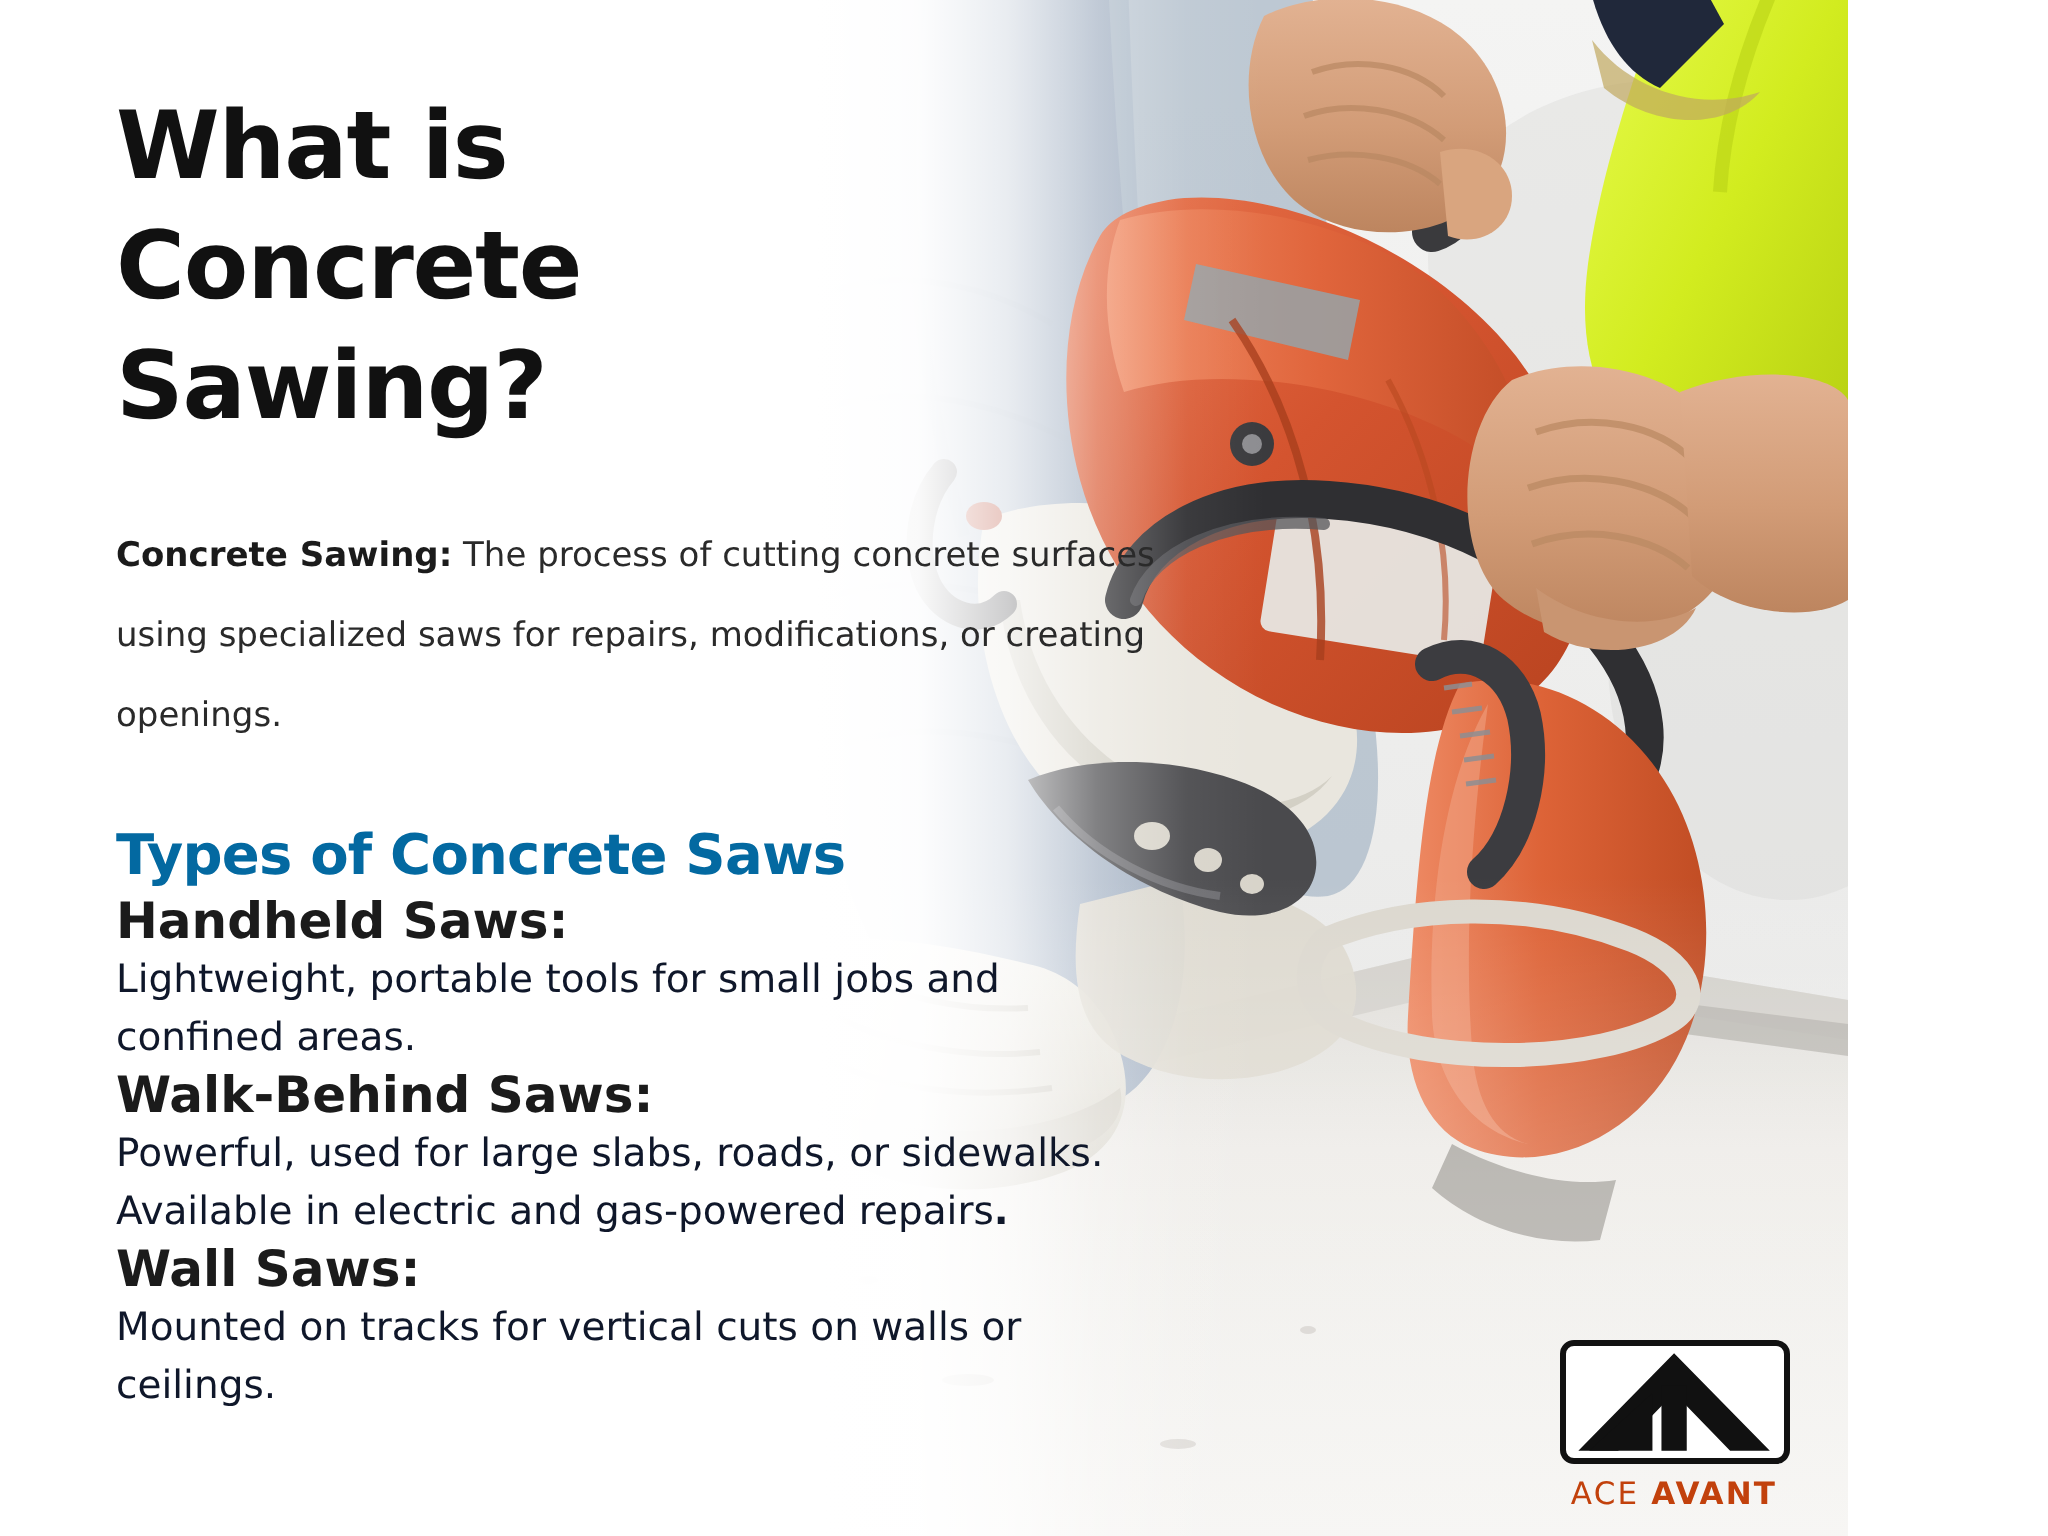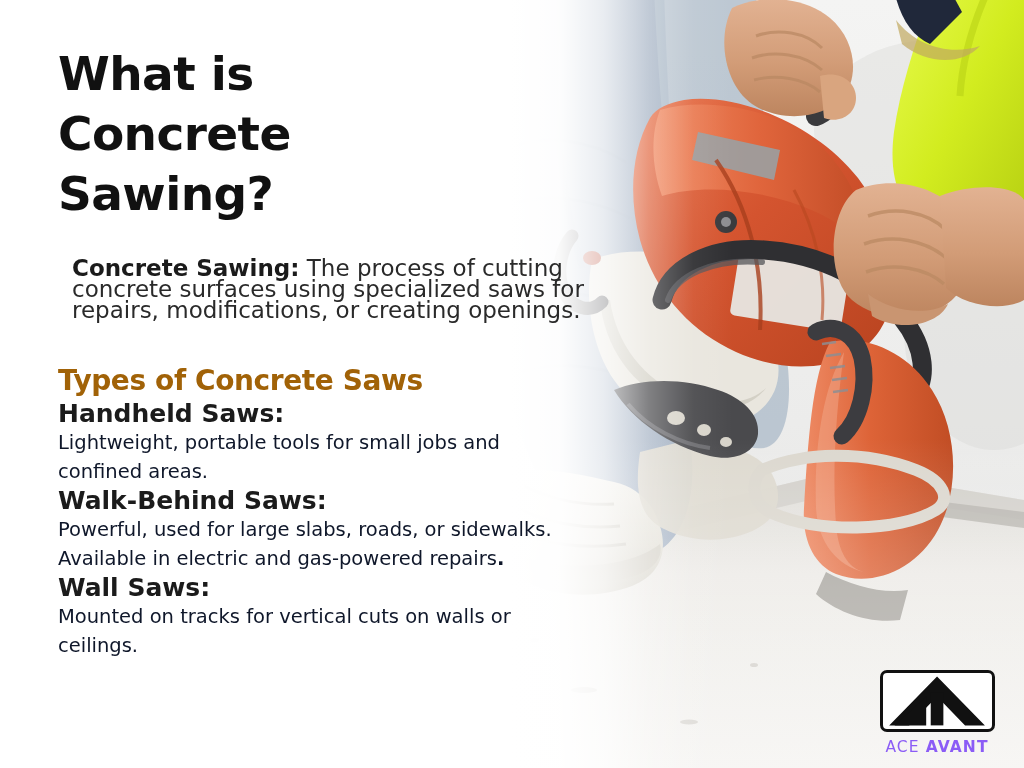--- a/index.html
+++ b/index.html
@@ -4,21 +4,21 @@
 <style>
   * { margin:0; padding:0; box-sizing:border-box; }
   html, body {
     width:1024px; height:768px;
     background:#ffffff;
     font-family:"Liberation Sans", sans-serif;
     overflow:hidden;
   }
   .slide {
     position:relative;
-    width:1024px; height:768px;
+    width:924px; height:768px;
     background:#ffffff;
     overflow:hidden;
   }
 
   
   .photo {
     position:absolute;
     top:0; right:0;
     width:560px; height:768px;
     overflow:hidden;
@@ -62,37 +62,36 @@
     font-weight:700;
     font-size:47px;
     line-height:60px;
     letter-spacing:-0.6px;
     color:#111111;
     width:430px;
   }
 
   .lead {
     margin-top:34px;
-    font-size:23px;
-    line-height:21px;
+    font-size:17px;
+    line-height:40px;
     color:#2a2a2a;
     width:520px;
     font-family:"DejaVu Sans", sans-serif;
-    margin-left:14px;
   }
   .lead b { font-weight:700; color:#1b1b1b; }
 
   .section-head {
-    margin-top:44px;
+    margin-top:34px;
     font-family:"DejaVu Sans", sans-serif;
     font-weight:700;
     font-size:28px;
     line-height:32px;
     letter-spacing:-0.4px;
-    color:#a16207;
+    color:#0369a1;
   }
 
   .list { margin-top:2px; }
   .sub {
     font-family:"DejaVu Sans", sans-serif;
     font-weight:700;
     font-size:25px;
     line-height:29px;
     color:#1b1b1b;
   }
@@ -122,21 +121,21 @@
     background:#ffffff;
     position:relative;
     overflow:hidden;
   }
   .logo-mark svg { display:block; width:100%; height:100%; }
   .logo-text {
     margin-top:6px;
     font-family:"DejaVu Sans", sans-serif;
     font-size:15.5px;
     letter-spacing:1.1px;
-    color:#8b5cf6;
+    color:#c2410c;
     white-space:nowrap;
   }
   .logo-text .lt-light { font-weight:400; }
   .logo-text .lt-bold  { font-weight:700; }
 </style>
 </head>
 <body>
 
 <div class="slide">
 

